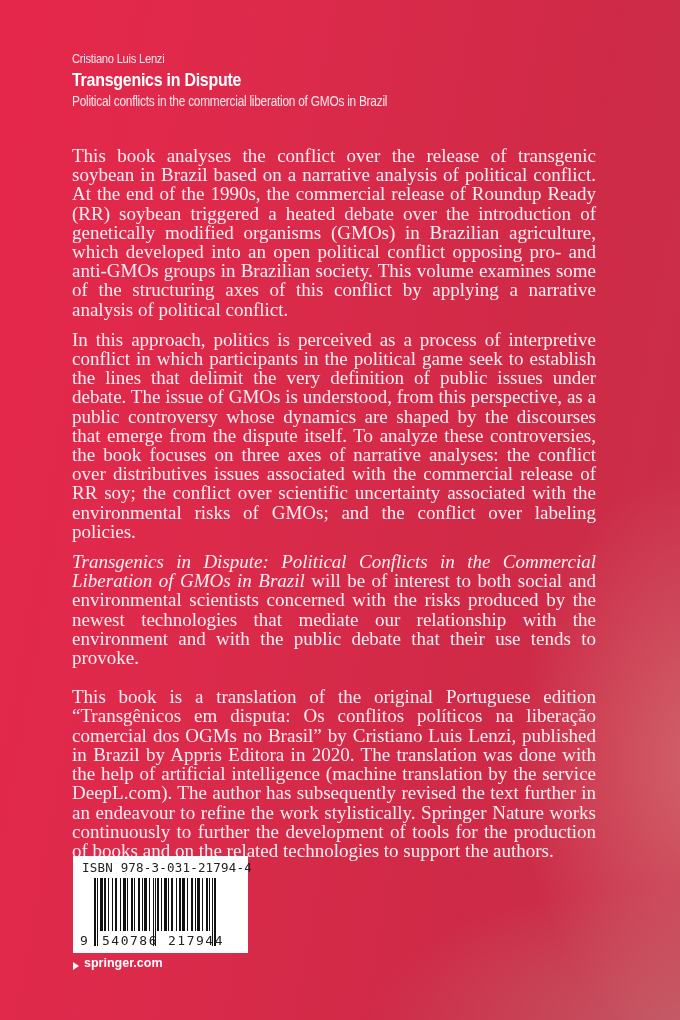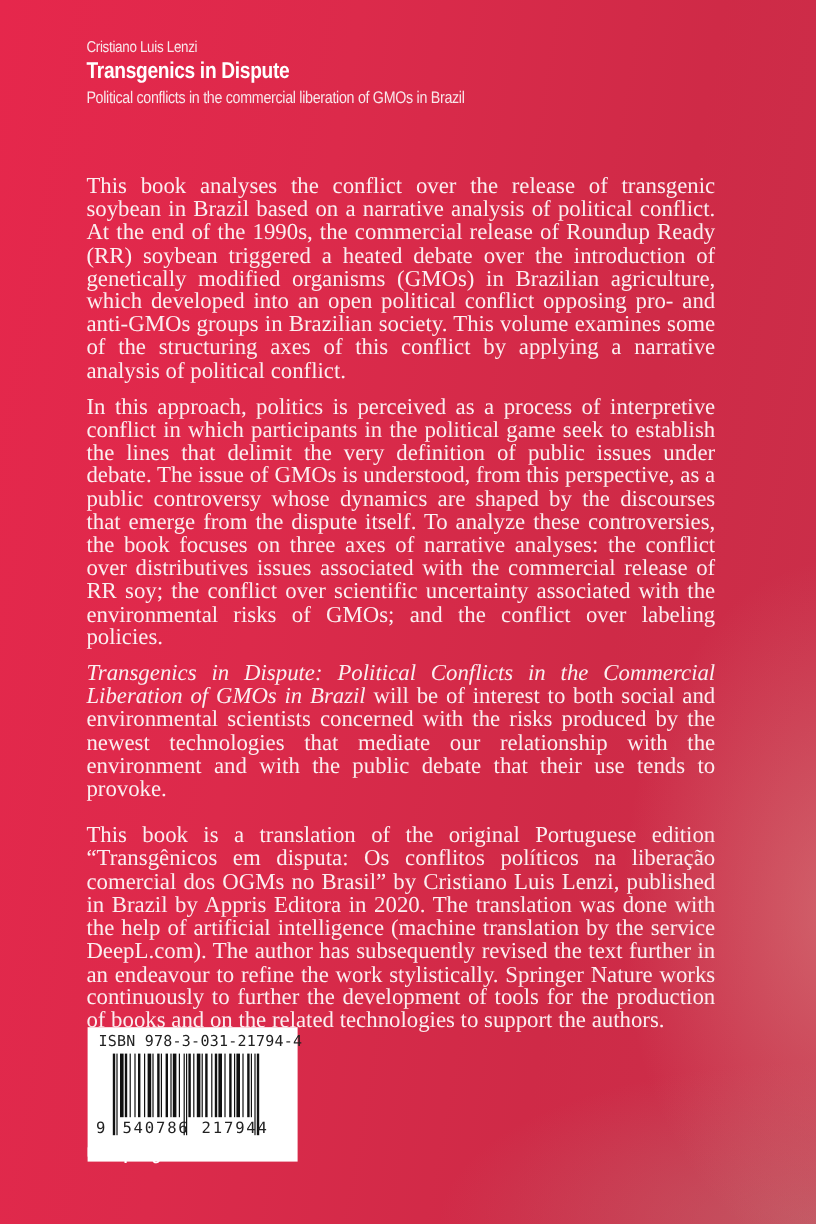--- a/index.html
+++ b/index.html
@@ -5,39 +5,39 @@
   html, body { margin:0; padding:0; }
   body {
     width:680px; height:1020px; overflow:hidden; position:relative;
     background:
       radial-gradient(ellipse 260px 420px at 700px 760px, rgba(215,140,135,0.55), rgba(215,140,135,0) 70%),
       radial-gradient(ellipse 420px 180px at 680px 1020px, rgba(190,120,120,0.55), rgba(190,120,120,0) 75%),
       linear-gradient(100deg, #e6274c 0%, #dc2a4b 35%, #cf2a47 70%, #c8304a 100%);
     font-family: "Liberation Serif", "DejaVu Serif", serif;
     color:#fbeef0;
   }
-  .header { position:absolute; left:72px; top:31px; font-family:"Liberation Sans", "DejaVu Sans", sans-serif; }
+  .header { position:absolute; left:72px; top:51px; font-family:"Liberation Sans", "DejaVu Sans", sans-serif; }
   .author { font-size:13px; color:#f8e6ea; letter-spacing:-0.3px; transform:scaleX(0.86); transform-origin:left; white-space:nowrap; }
   .title { font-size:19px; font-weight:bold; color:#fff; margin-top:3px; letter-spacing:-0.3px; transform:scaleX(0.84); transform-origin:left; white-space:nowrap; }
   .subtitle { font-size:14px; color:#f8e6ea; margin-top:2px; letter-spacing:-0.3px; transform:scaleX(0.85); transform-origin:left; white-space:nowrap; }
   .body-text { position:absolute; left:72px; top:146px; width:524px; }
   .para { font-size:19px; line-height:19.2px; margin:0 0 11px 0; text-align:justify; text-align-last:left; }
   .para em { font-style:italic; }
   .para.gap { margin-top:20px; }
-  .barcode-box { position:absolute; left:73px; top:856px; width:175px; height:112px; background:#fff; }
+  .barcode-box { position:absolute; left:73px; top:856px; width:175px; height:97px; background:#fff; }
   .isbn-label { position:absolute; left:9px; top:4px; font-family:"DejaVu Sans Mono", "Liberation Mono", monospace; font-size:12.5px; color:#222; letter-spacing:0.2px; white-space:nowrap; }
   .bars { position:absolute; left:21px; top:22px; width:146px; height:68px; display:flex; align-items:flex-start; }
   .bars span { display:block; height:53px; background:#111; }
   .bars span.long { height:68px; }
   .bars span.gap { background:transparent; }
   .digits { position:absolute; left:7px; top:77px; font-family:"DejaVu Sans Mono", "Liberation Mono", monospace; font-size:13px; color:#222; white-space:nowrap; }
   .digits .first { position:absolute; left:0; }
   .digits .left { position:absolute; left:22px; letter-spacing:1.5px; }
   .digits .right { position:absolute; left:88px; letter-spacing:1.5px; }
-  .springer { position:absolute; left:73px; top:956px; font-family:"Liberation Sans", "DejaVu Sans", sans-serif; font-weight:bold; font-size:12.5px; color:#fff; display:flex; align-items:flex-start; gap:17px; }
+  .springer { position:absolute; left:73px; top:956px; font-family:"Liberation Sans", "DejaVu Sans", sans-serif; font-weight:bold; font-size:12.5px; color:#fff; display:flex; align-items:flex-end; gap:5px; }
   .springer .arrow { width:0; height:0; border-left:6px solid #fff; border-top:4.5px solid transparent; border-bottom:4.5px solid transparent; }
 </style>
 </head>
 <body>
 
 <div class="header">
   <div class="author">Cristiano Luis Lenzi</div>
   <div class="title">Transgenics in Dispute</div>
   <div class="subtitle">Political conflicts in the commercial liberation of  GMOs in Brazil</div>
 </div>

